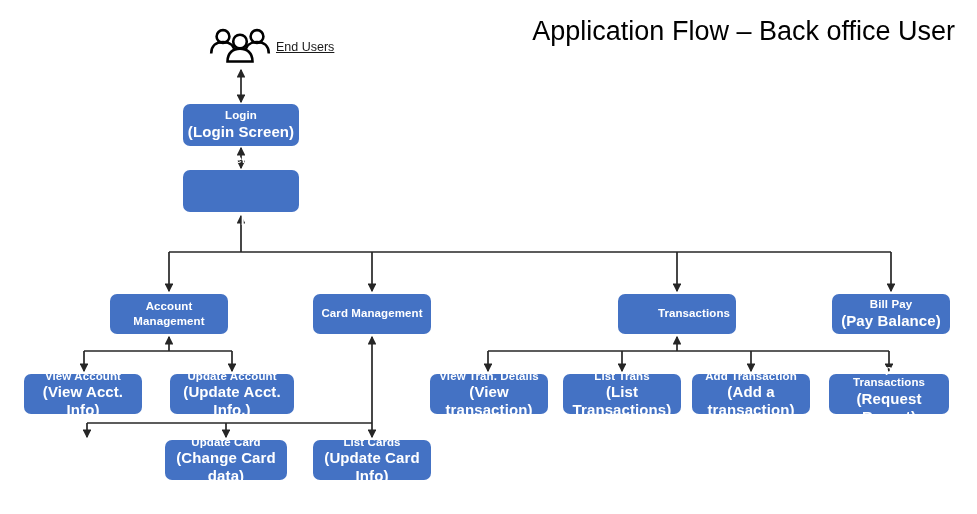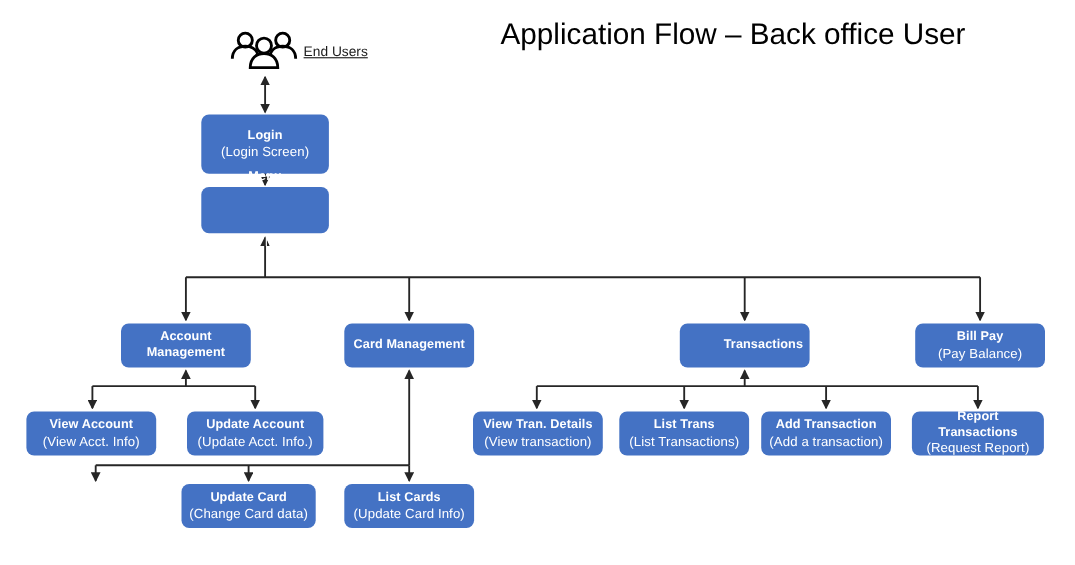--- a/index.html
+++ b/index.html
@@ -38,36 +38,36 @@
     text-align: center;
     line-height: 1.18;
     padding: 2px 4px;
   }
   .node .ttl {
     font-weight: bold;
     font-size: 11.5px;
     letter-spacing: 0.1px;
   }
   .node .sub {
-    font-weight: normal;
-    font-size: 12px;
+    font-weight: bold;
+    font-size: 15px;
     letter-spacing: 0.1px;
   }
   .node.two-line-title .ttl {
     line-height: 1.28;
   }
   #title {
     position: absolute;
     left: 455px;
     top: 16px;
     width: 500px;
     font-size: 27px;
     color: #000000;
     font-weight: normal;
-    text-align: left;
+    text-align: right;
     white-space: nowrap;
   }
   #endusers-label {
     position: absolute;
     left: 276px;
     top: 40px;
     font-size: 12.5px;
     color: #1a1a1a;
     white-space: nowrap;
     text-decoration: underline;
@@ -136,21 +136,21 @@
       <line x1="889" y1="351" x2="889" y2="371" marker-end="url(#ah)"></line>
 
       <line x1="372" y1="423" x2="372" y2="337" marker-end="url(#ah)"></line>
       <line x1="87" y1="423" x2="372" y2="423"></line>
       <line x1="87" y1="423" x2="87" y2="437" marker-end="url(#ah)"></line>
       <line x1="226" y1="423" x2="226" y2="437" marker-end="url(#ah)"></line>
       <line x1="372" y1="423" x2="372" y2="437" marker-end="url(#ah)"></line>
     </g>
   </svg>
 
-  <div class="node" style="left:183px;top:104px;width:116px;height:54px;">
+  <div class="node" style="left:183px;top:104px;width:116px;height:42px;">
     <span class="ttl">Login</span>
     <span class="sub">(Login Screen)</span>
   </div>
 
   <div class="node" style="left:183px;top:170px;width:116px;height:42px;gap:44px;">
     <span class="ttl">Menu</span>
     <span class="sub">(Main Menu)</span>
   </div>
 
   <div class="node two-line-title" style="left:110px;top:294px;width:118px;height:40px;">

